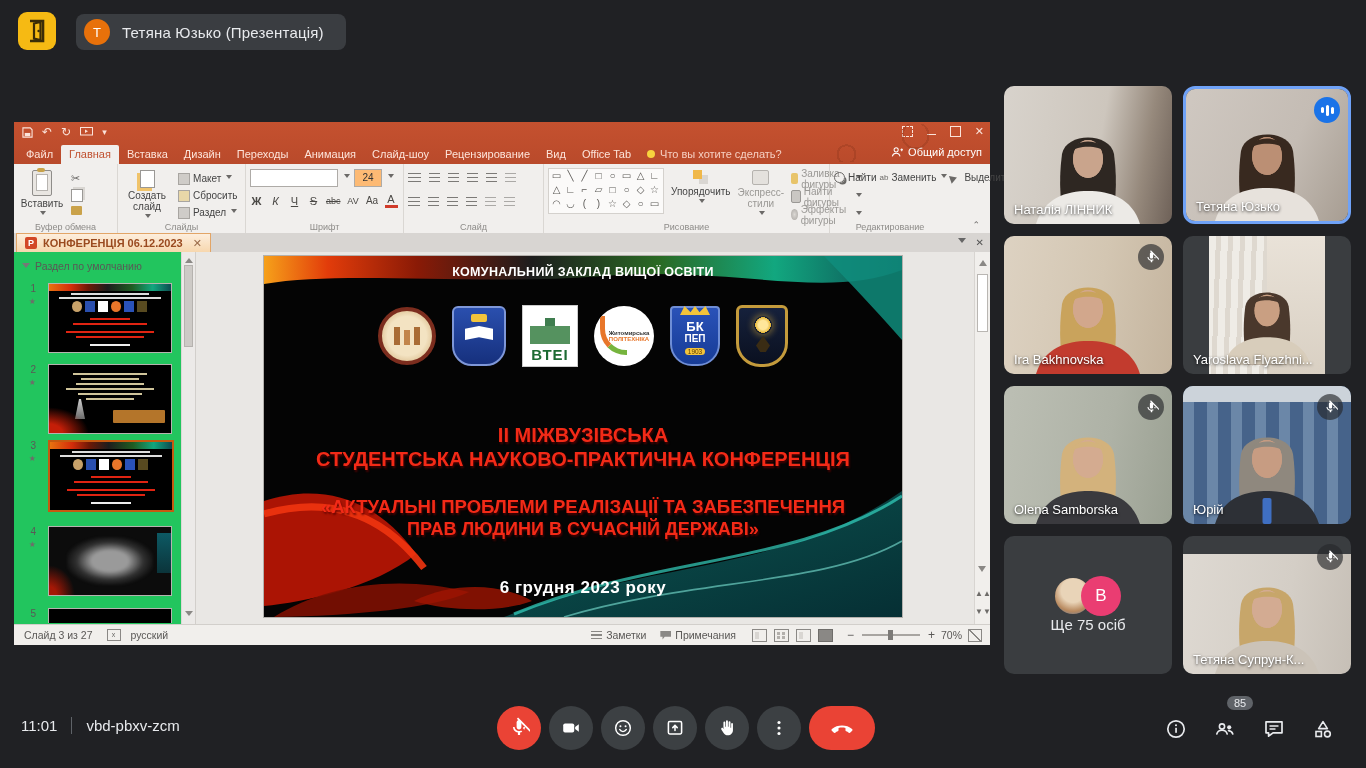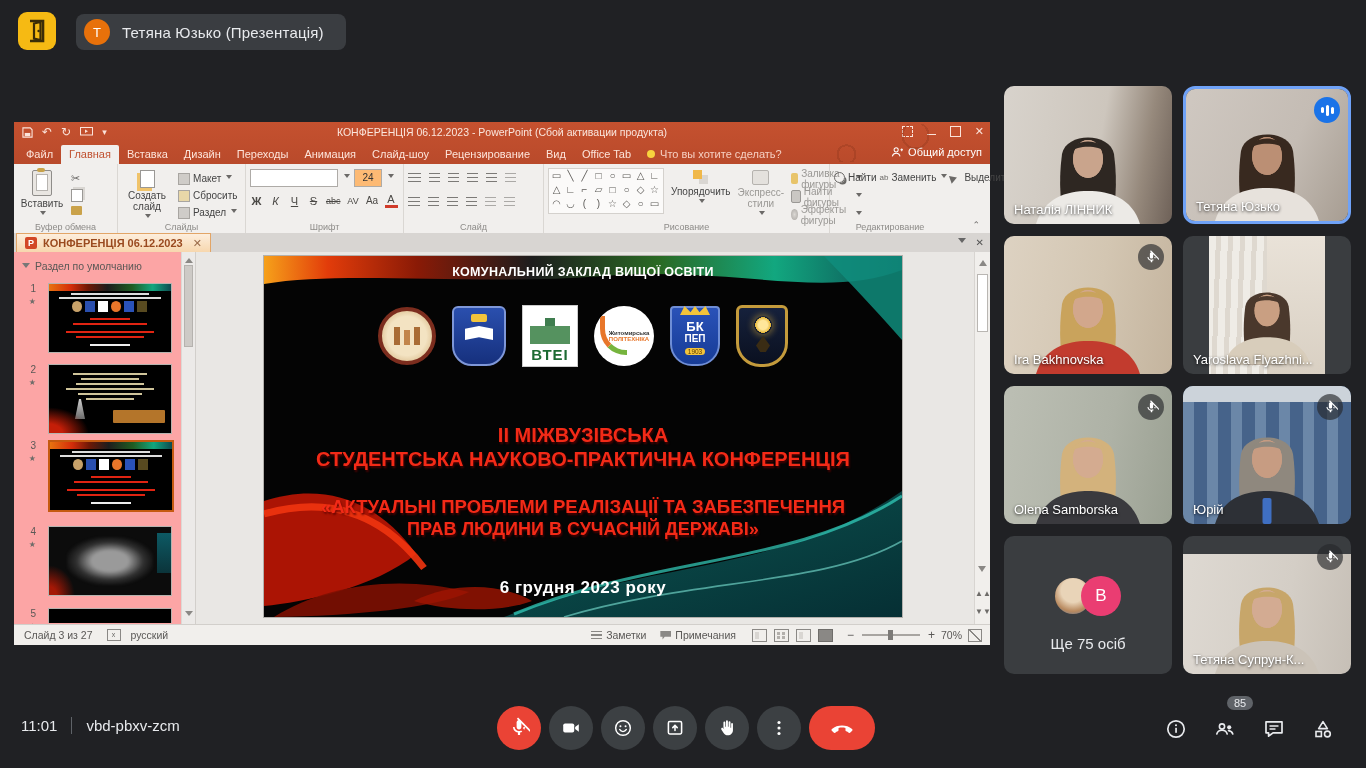--- a/index.html
+++ b/index.html
@@ -51,21 +51,21 @@
   .fx-ic{width:11px;height:11px;border-radius:2px;}
   #ribbon-collapse{right:10px;bottom:3px;color:#6b6967;font-size:9px;}
   
   #doctab-row{left:0;top:111px;width:100%;height:19px;background:#d8d5d2;border-bottom:1px solid #c4c1bd;display:flex;align-items:stretch;}
   #doctab{display:flex;align-items:center;gap:6px;background:linear-gradient(#fdeedd,#f7d7ae);border:1px solid #e2a567;border-bottom:none;margin-left:2px;padding:0 8px;font-size:11px;font-weight:bold;color:#9a4a1f;}
   .ppt-file-ic{width:12px;height:12px;background:#d24726;border-radius:2px;color:#fff;font-size:9px;line-height:12px;text-align:center;font-weight:bold;}
   .tab-x{color:#9a6b4a;font-size:11px;margin-left:4px;}
   #doctab-right{margin-left:auto;display:flex;align-items:center;gap:10px;padding-right:6px;color:#555;font-size:10px;}
   
   #workarea{left:0;top:130px;width:100%;height:372px;display:flex;}
-  #thumbs{width:181px;background:#fca5a5;border-right:1px solid #d2cfcb;position:relative;}
+  #thumbs{width:181px;background:#22c55e;border-right:1px solid #d2cfcb;position:relative;}
   #sect-row{position:absolute;left:8px;top:8px;color:#5a5856;font-size:10.5px;display:flex;gap:5px;align-items:center;}
   .sect-tri{width:0;height:0;border:4px solid transparent;border-top:5px solid #777;margin-top:3px;}
   .trow{position:absolute;left:4px;display:flex;}
   .tnum{width:18px;text-align:right;font-size:10px;color:#5a5856;padding-right:4px;}
   .tnum .star{display:block;color:#6e6c69;font-size:8px;margin-top:3px;}
   .tnum .star::before{content:"★";}
   .thumb{width:122px;height:68px;border:1px solid #b6b3af;background:#000;position:relative;overflow:hidden;margin-left:8px;}
   .thumb.sel{border:2px solid #c55a11;}
   .ms-top{position:absolute;left:0;top:0;width:100%;height:7px;background:linear-gradient(90deg,#e8720f,#d42d0a 18%,#6e1806 32%,#1d1d1d 48%,#1f5c22 68%,#12a77f 85%,#0d4b50);}
   .ms-wline{position:absolute;left:18%;width:64%;height:2px;background:#ddd;}
@@ -149,21 +149,21 @@
   .mutebtn{position:absolute;top:8px;right:8px;width:26px;height:26px;border-radius:50%;background:rgba(38,40,43,.65);display:flex;align-items:center;justify-content:center;z-index:4;}
   .audiobtn{position:absolute;top:8px;right:8px;width:26px;height:26px;border-radius:50%;background:#1a73e8;display:flex;align-items:center;justify-content:center;gap:2px;z-index:4;}
   .audiobtn i{width:3px;background:#fff;border-radius:2px;display:block;}
   .pv{position:absolute;bottom:0;left:50%;transform:translateX(-50%);width:130px;height:112px;z-index:2;}
   .vidband{position:absolute;inset:0;}
   #tile-yuzko{border:3px solid #6fa2f7;border-radius:12px;width:168px;height:138px;box-sizing:border-box;}
   
   #overflow-tile .avgrp{position:absolute;left:50%;top:40px;transform:translateX(-50%);display:flex;align-items:center;}
   .ov1{width:36px;height:36px;border-radius:50%;background:radial-gradient(circle at 50% 35%,#e9d4b8 40%,#b8895e 70%,#4f7ab0);position:relative;z-index:1;}
   .ov2{width:40px;height:40px;border-radius:50%;background:#ea3d72;color:#fff;display:flex;align-items:center;justify-content:center;font-size:17px;margin-left:-10px;z-index:2;}
-  #overflow-tile .lbl{position:absolute;left:0;top:99px;width:100%;text-align:center;color:#e8eaed;font-size:15px;}
+  #overflow-tile .lbl{position:absolute;left:0;top:80px;width:100%;text-align:center;color:#e8eaed;font-size:15px;}
   
   #footer-left{left:21px;top:717px;display:flex;align-items:center;color:#e8eaed;font-size:15px;gap:14px;}
   #footer-left .vsep{width:1px;height:17px;background:#5f6368;}
   #controls{left:497px;top:706px;display:flex;gap:8px;align-items:center;}
   .ctl{width:44px;height:44px;border-radius:50%;background:#3c4043;display:flex;align-items:center;justify-content:center;}
   .ctl.red{background:#ea4335;}
   .ctl.end{width:66px;border-radius:22px;}
   #footer-right{left:1164px;top:717px;display:flex;gap:25px;align-items:center;}
   .fright{position:relative;width:24px;height:24px;}
   #people-badge{position:absolute;left:1227px;top:696px;background:#5f6368;color:#e8eaed;font-size:11px;border-radius:9px;padding:1px 7px;z-index:5;}
@@ -209,21 +209,20 @@
           <rect x="3" y="6.5" width="6" height="3.5" fill="#fbe3da"></rect>
         </svg>
       <span class="g">↶</span>
       <span class="g">↻</span>
       <svg width="13" height="10" viewBox="0 0 13 10">
           <rect x="0.5" y="0.5" width="12" height="7.5" fill="none" stroke="#fbe3da"></rect>
           <path d="M5 2.5l3 1.8-3 1.8z" fill="#fbe3da"></path>
         </svg>
       <span class="g" style="font-size:9px">▾</span>
     </div>
-    <div class="abs" id="ppt-title">КОНФЕРЕНЦІЯ 06.12.2023 - PowerPoint (Сбой активации продукта)</div>
     <div class="abs" id="win-ctrls">
       <span class="wc-box" style="border-style:dashed"></span>
       <span class="wc-min"></span>
       <span class="wc-box"></span>
       <span>✕</span>
     </div>
     <div class="abs" id="menu-row">
       <span class="mtab">Файл</span>
       <span class="mtab active">Главная</span>
       <span class="mtab">Вставка</span>

